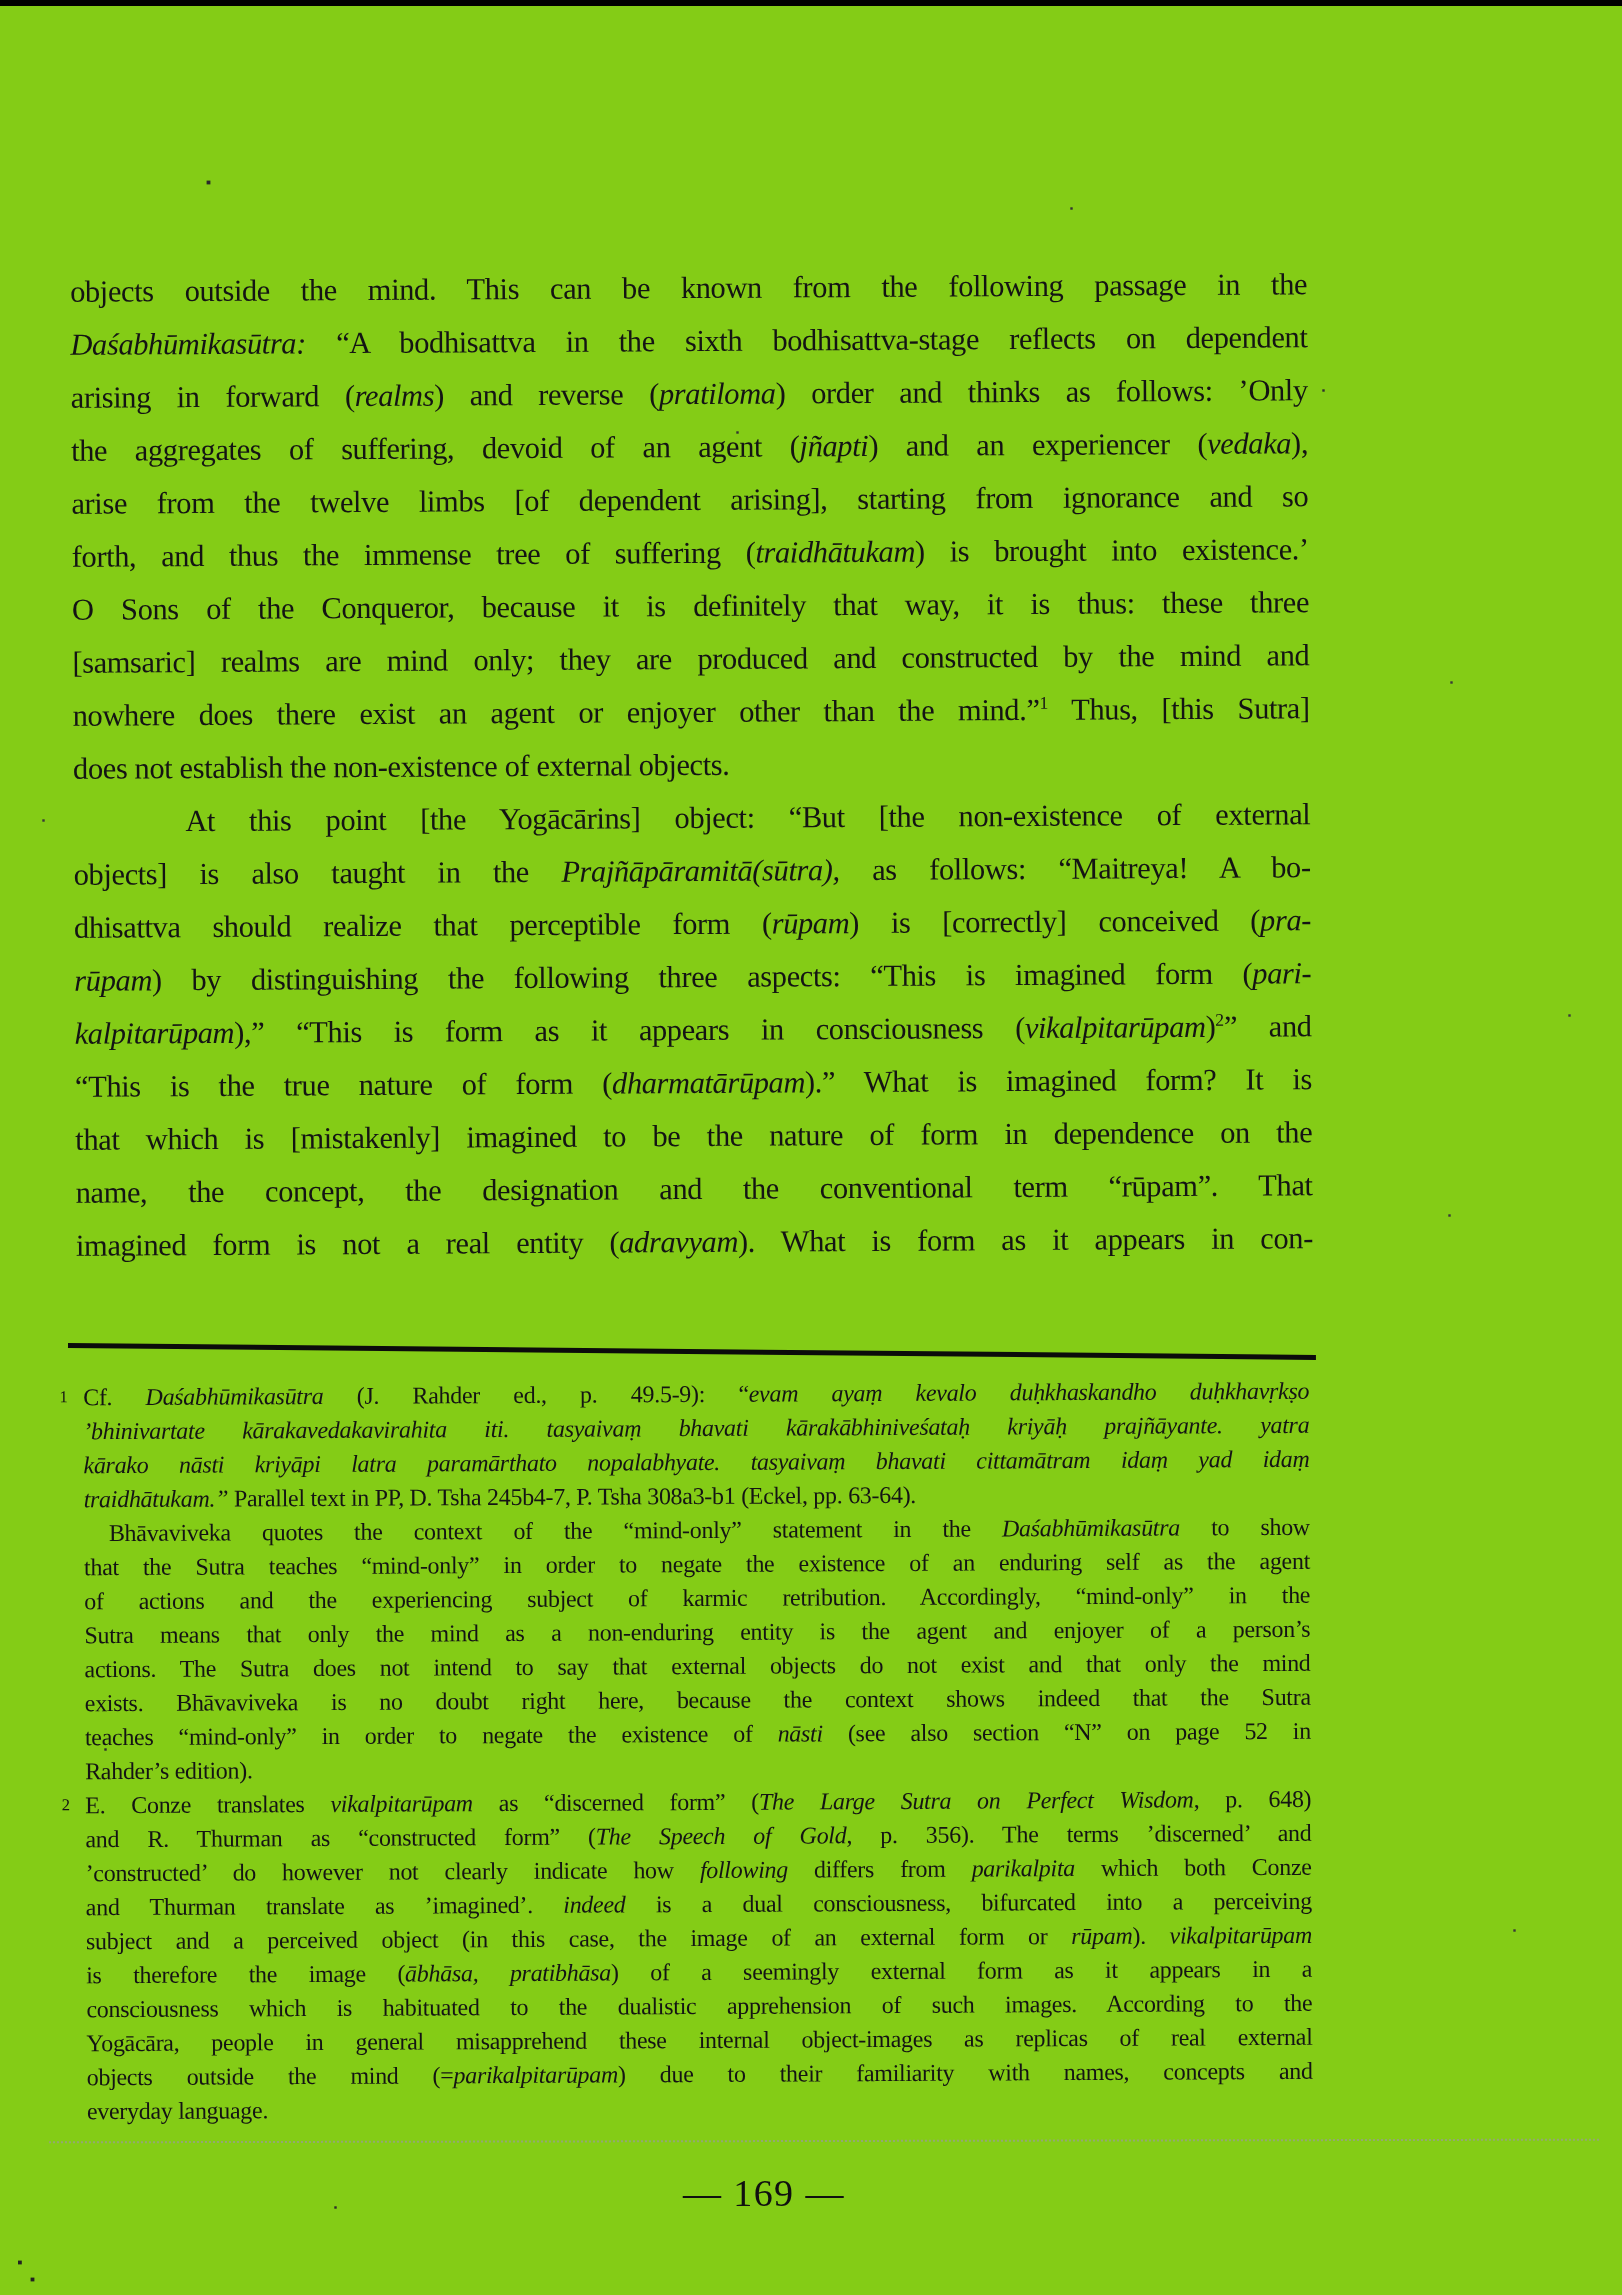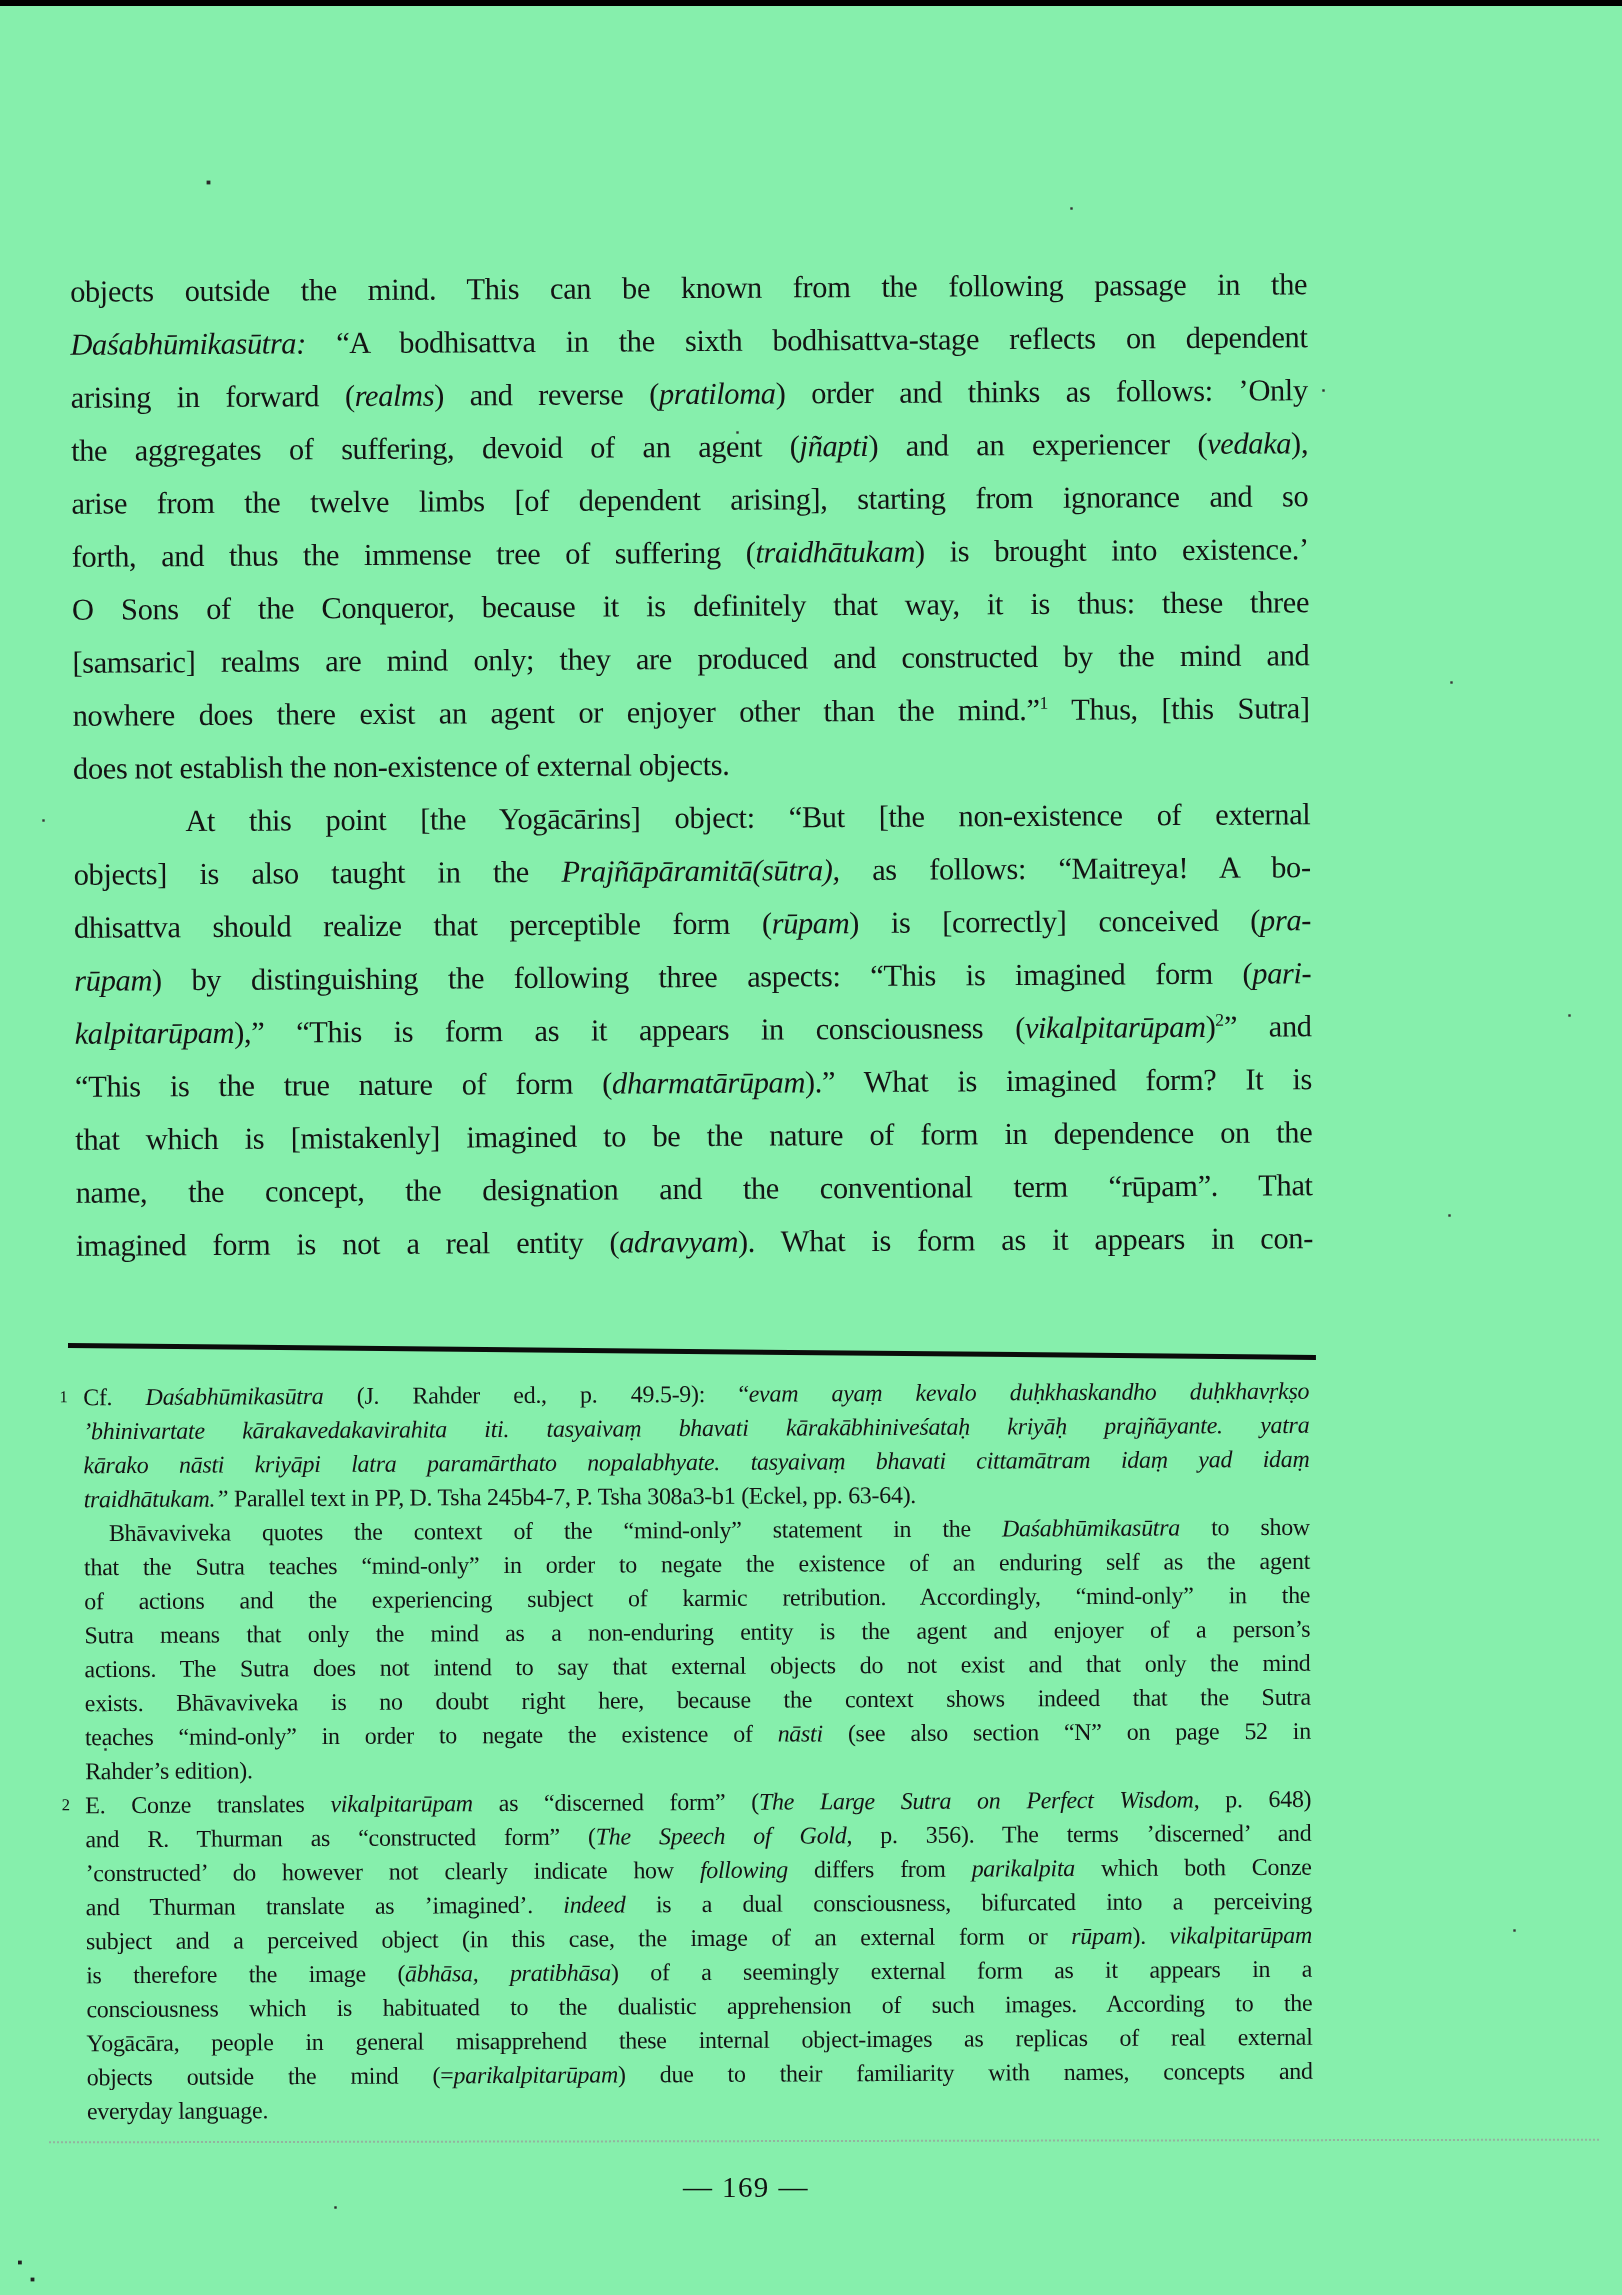--- a/index.html
+++ b/index.html
@@ -1,17 +1,17 @@
 <!DOCTYPE html>
 <html style="font-size:11px"><head>
 <meta charset="utf-8">
 <style>
   html,body{margin:0;padding:0;background:#ffffff;}
   .page{
-    position:relative;width:1623px;height:2295px;background:#86efac;
+    position:relative;width:1623px;height:2295px;background:#84cc16;
     font-family:"Liberation Serif",serif;color:#141414;overflow:hidden;
   }
   .bar-top{position:absolute;left:0;top:0;width:1623px;height:6.2px;background:#000;}
   .body-block{position:absolute;left:73px;top:262px;width:1237px;transform:rotate(-0.35deg);transform-origin:center;}
   .tline{
     font-size:30.5px;line-height:53px;height:53px;
     text-align:justify;text-align-last:justify;letter-spacing:-0.4px;
     overflow:visible;white-space:normal;
   }
   .lastline{text-align-last:left;}
@@ -21,21 +21,21 @@
     transform:rotate(0.55deg);transform-origin:left center;
   }
   .footnotes{position:absolute;left:85px;top:1377px;width:1226px;transform:rotate(-0.3deg);}
   .footnote{position:relative;}
   .footnote .tline{font-size:24px;line-height:34px;height:34px;letter-spacing:-0.3px;}
   .fn-marker{position:absolute;left:-23.6px;top:0px;font-size:16.6px;line-height:34px;}
   .dotted{
     position:absolute;left:49px;top:2140px;width:1550px;height:0;
     border-top:2.1px dotted #9a9a9a;opacity:.7;transform:rotate(-0.1deg);
   }
-  .pageno{position:absolute;left:683px;top:2171px;font-size:29px;letter-spacing:1.4px;color:#101010;}
+  .pageno{position:absolute;left:683px;top:2171px;font-size:38px;letter-spacing:1.4px;color:#101010;}
   .specks{position:absolute;left:0;top:0;width:1.4px;height:1.4px;background:transparent;
     box-shadow:
       208px 182px 0 1.4px #2a2a2a, 1071px 208px 0 0.7px #333,
       1323px 390px 0 0.7px #2f2f2f, 43px 820px 0 0.7px #383838,
       904px 501px 0 0.7px #303030, 1451px 682px 0 0.7px #3a3a3a,
       105px 1749px 0 0.7px #2d2d2d, 1569px 1015px 0 0.7px #3c3c3c,
       737px 432px 0 0.7px #343434, 1514px 1930px 0 0.7px #383838,
       335px 2207px 0 0.7px #2c2c2c, 19.4px 2262px 0 1.4px #222,
       32px 2279px 0 1.4px #222, 1449px 1215px 0 0.7px #3a3a3a;
   }

